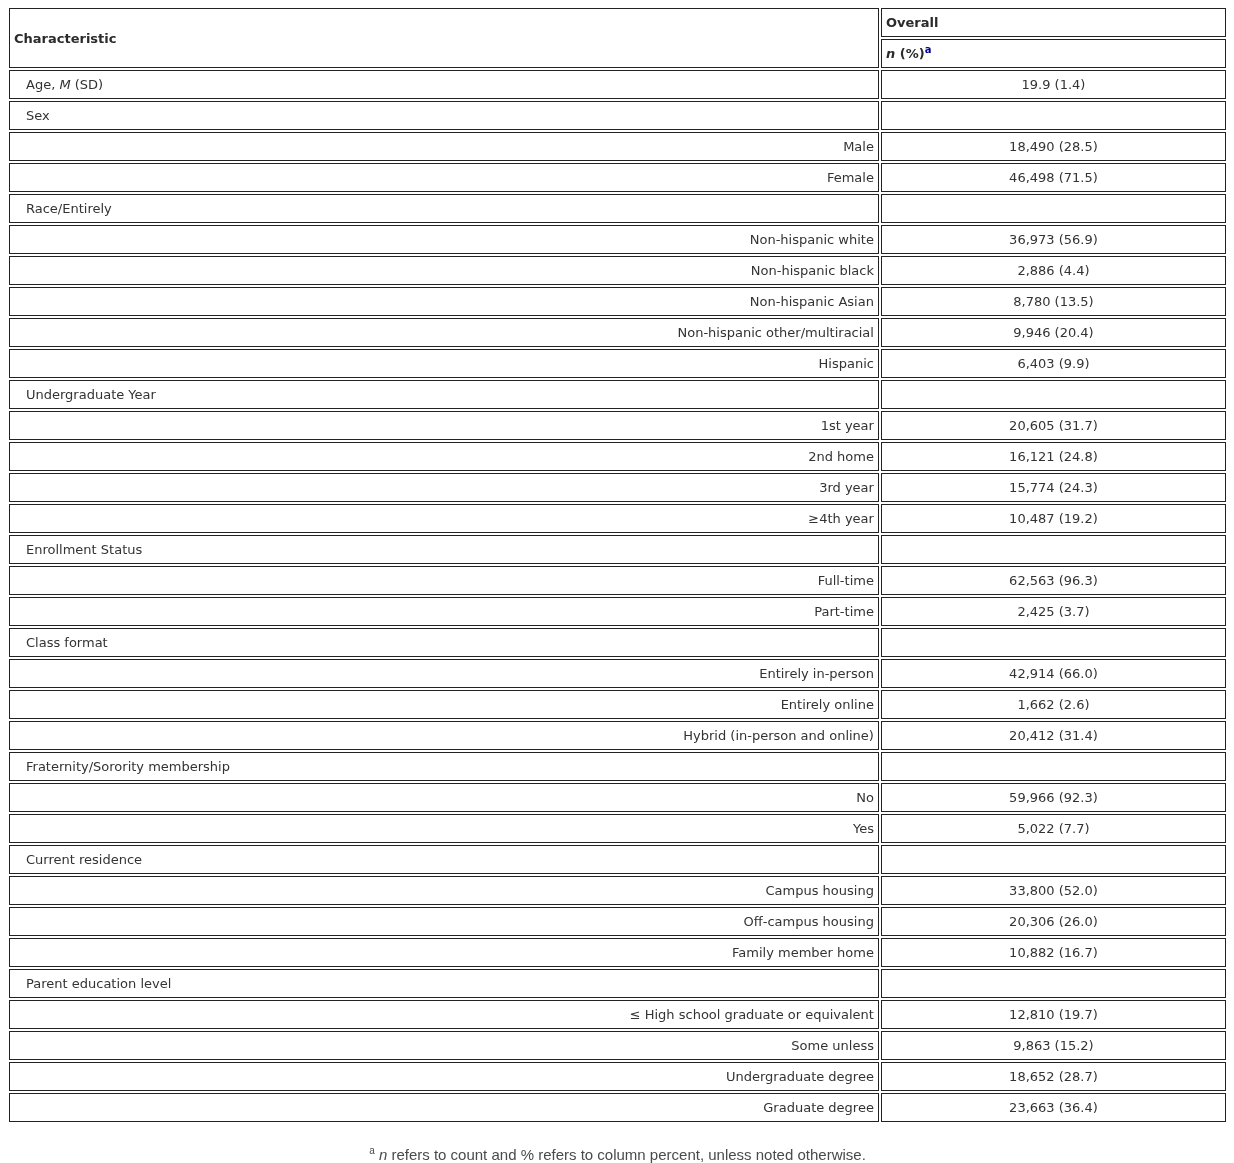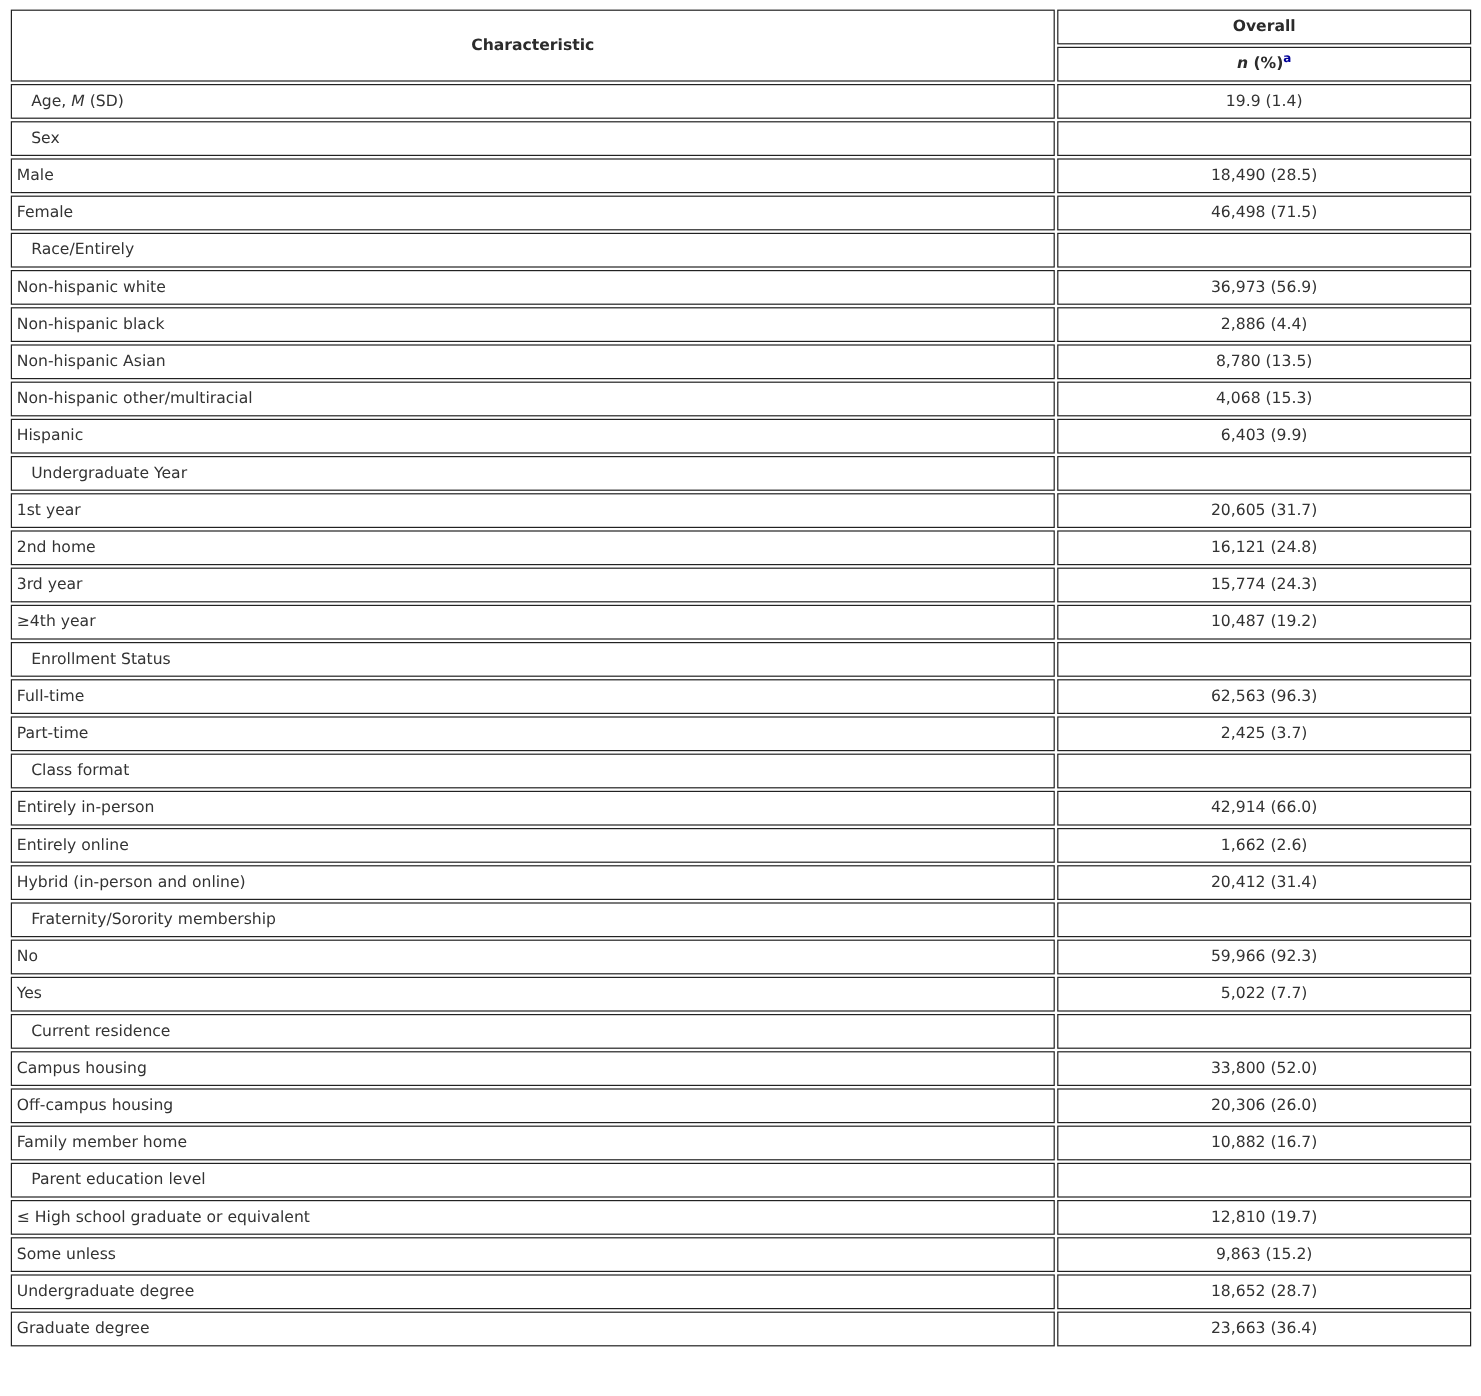--- a/index.html
+++ b/index.html
@@ -27,26 +27,26 @@
   table.demo-table th,
   table.demo-table td {
     border: 1px solid #222222;
     padding: 5px 4px;
     line-height: 17px;
     overflow: hidden;
     white-space: nowrap;
   }
   table.demo-table th {
     font-weight: bold;
-    text-align: center;
+    text-align: left;
     color: #2b2b2b;
   }
   td.char-cell { text-align: left; }
   td.char-cell.cat { padding-left: 16px; }
-  td.char-cell.sub { padding-left: 4px; }
+  td.char-cell.sub { padding-left: 4px; text-align: right; }
   td.value-cell { text-align: center; }
   .sup-header {
     color: #000099;
     font-weight: bold;
     font-style: normal;
     font-size: 10px;
     vertical-align: super;
     line-height: 0;
     text-decoration: none;
   }
@@ -110,21 +110,21 @@
         <tr>
           <td class="char-cell sub"><span>Non-hispanic black</span></td>
           <td class="value-cell">2,886 (4.4)</td>
         </tr>
         <tr>
           <td class="char-cell sub"><span>Non-hispanic Asian</span></td>
           <td class="value-cell">8,780 (13.5)</td>
         </tr>
         <tr>
           <td class="char-cell sub"><span>Non-hispanic other/multiracial</span></td>
-          <td class="value-cell">4,068 (15.3)</td>
+          <td class="value-cell">9,946 (20.4)</td>
         </tr>
         <tr>
           <td class="char-cell sub"><span>Hispanic</span></td>
           <td class="value-cell">6,403 (9.9)</td>
         </tr>
         <tr>
           <td class="char-cell cat"><span>Undergraduate Year</span></td>
           <td class="value-cell"></td>
         </tr>
         <tr>
@@ -215,13 +215,14 @@
           <td class="char-cell sub"><span>Undergraduate degree</span></td>
           <td class="value-cell">18,652 (28.7)</td>
         </tr>
         <tr>
           <td class="char-cell sub"><span>Graduate degree</span></td>
           <td class="value-cell">23,663 (36.4)</td>
         </tr>
       </tbody>
   </table>
 
+  <div class="footnote"><sup>a</sup> <i>n</i><span> refers to count and % refers to column percent, unless noted otherwise.</span></div>
 </div>
 
 </body></html>

